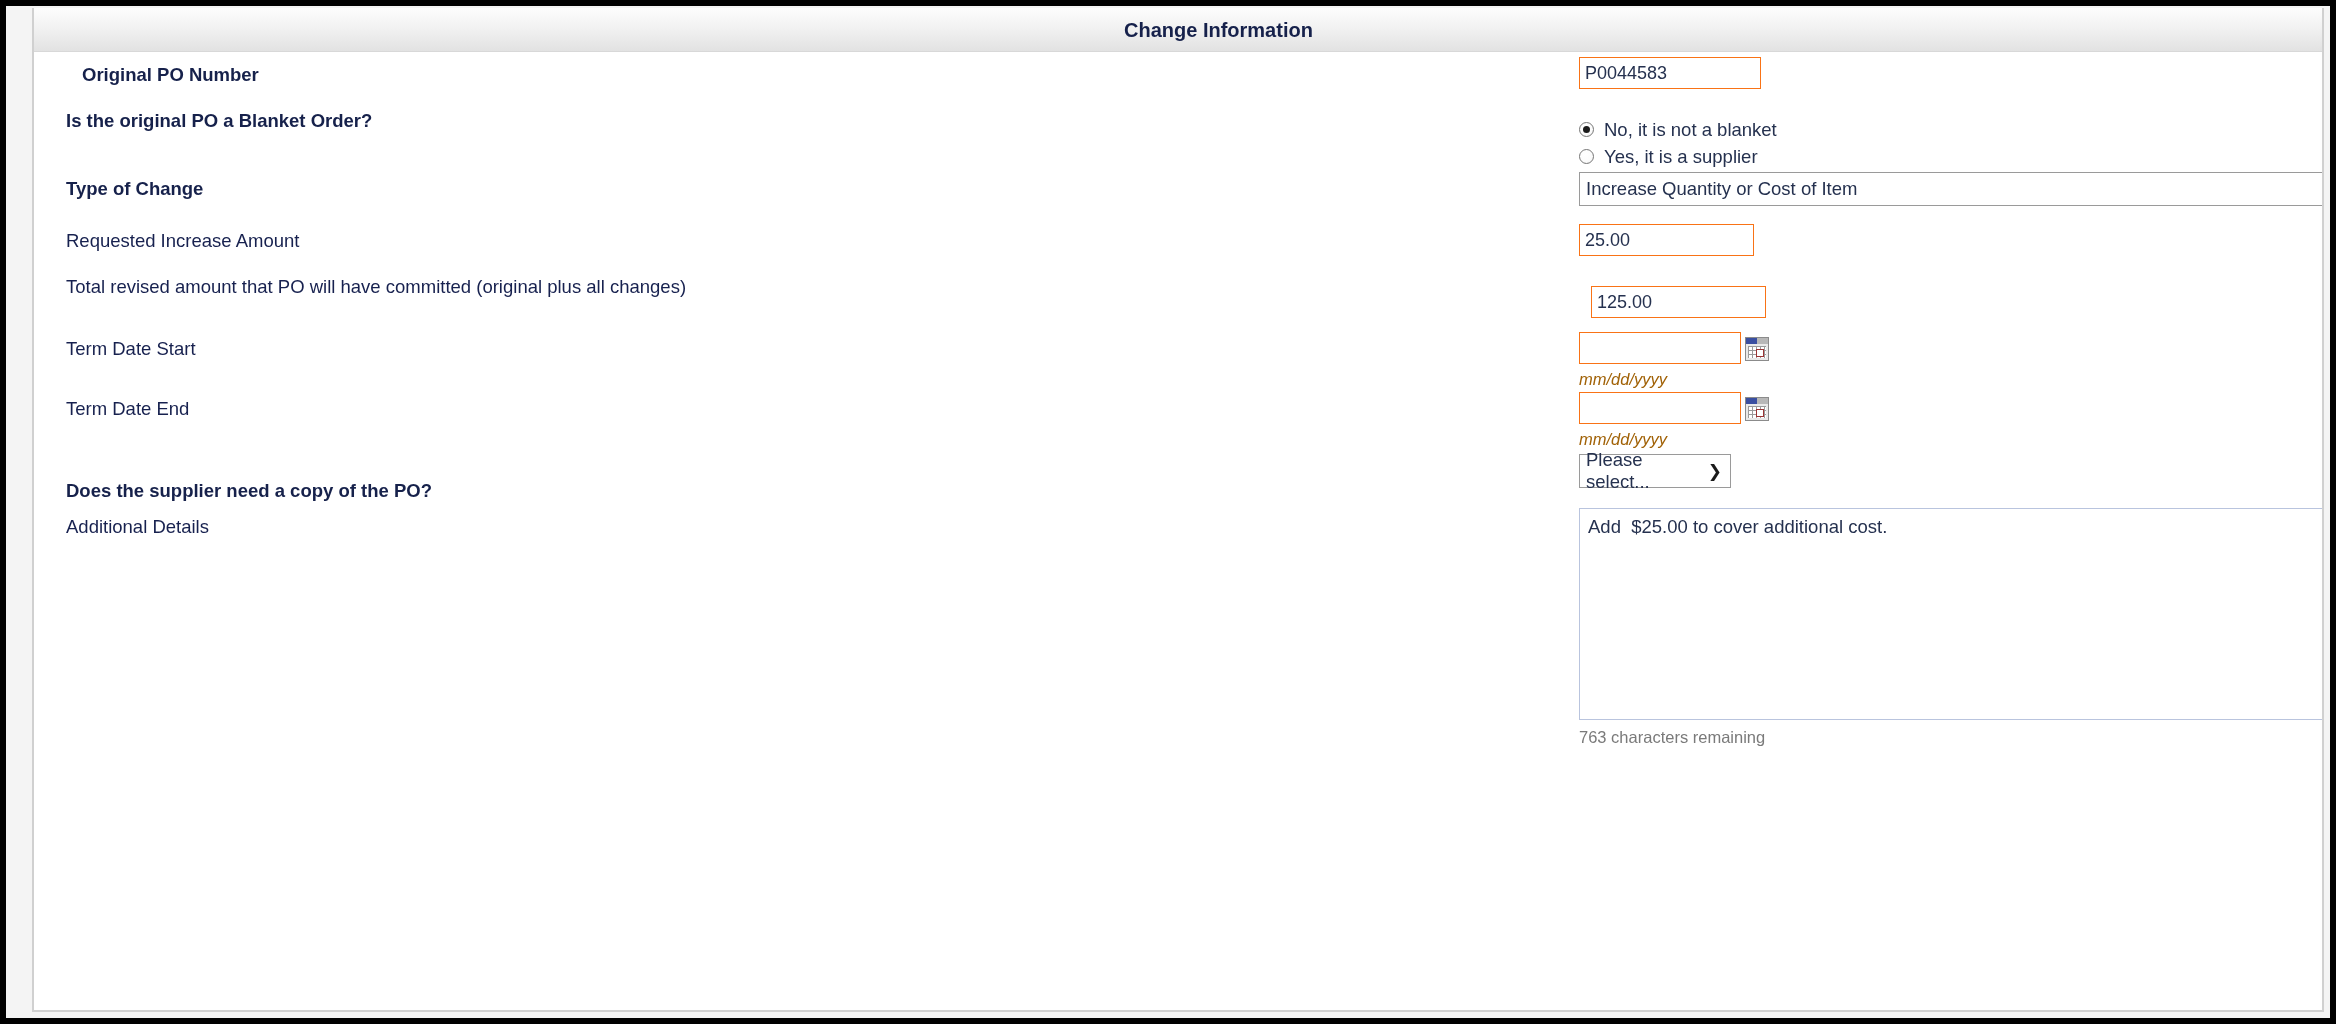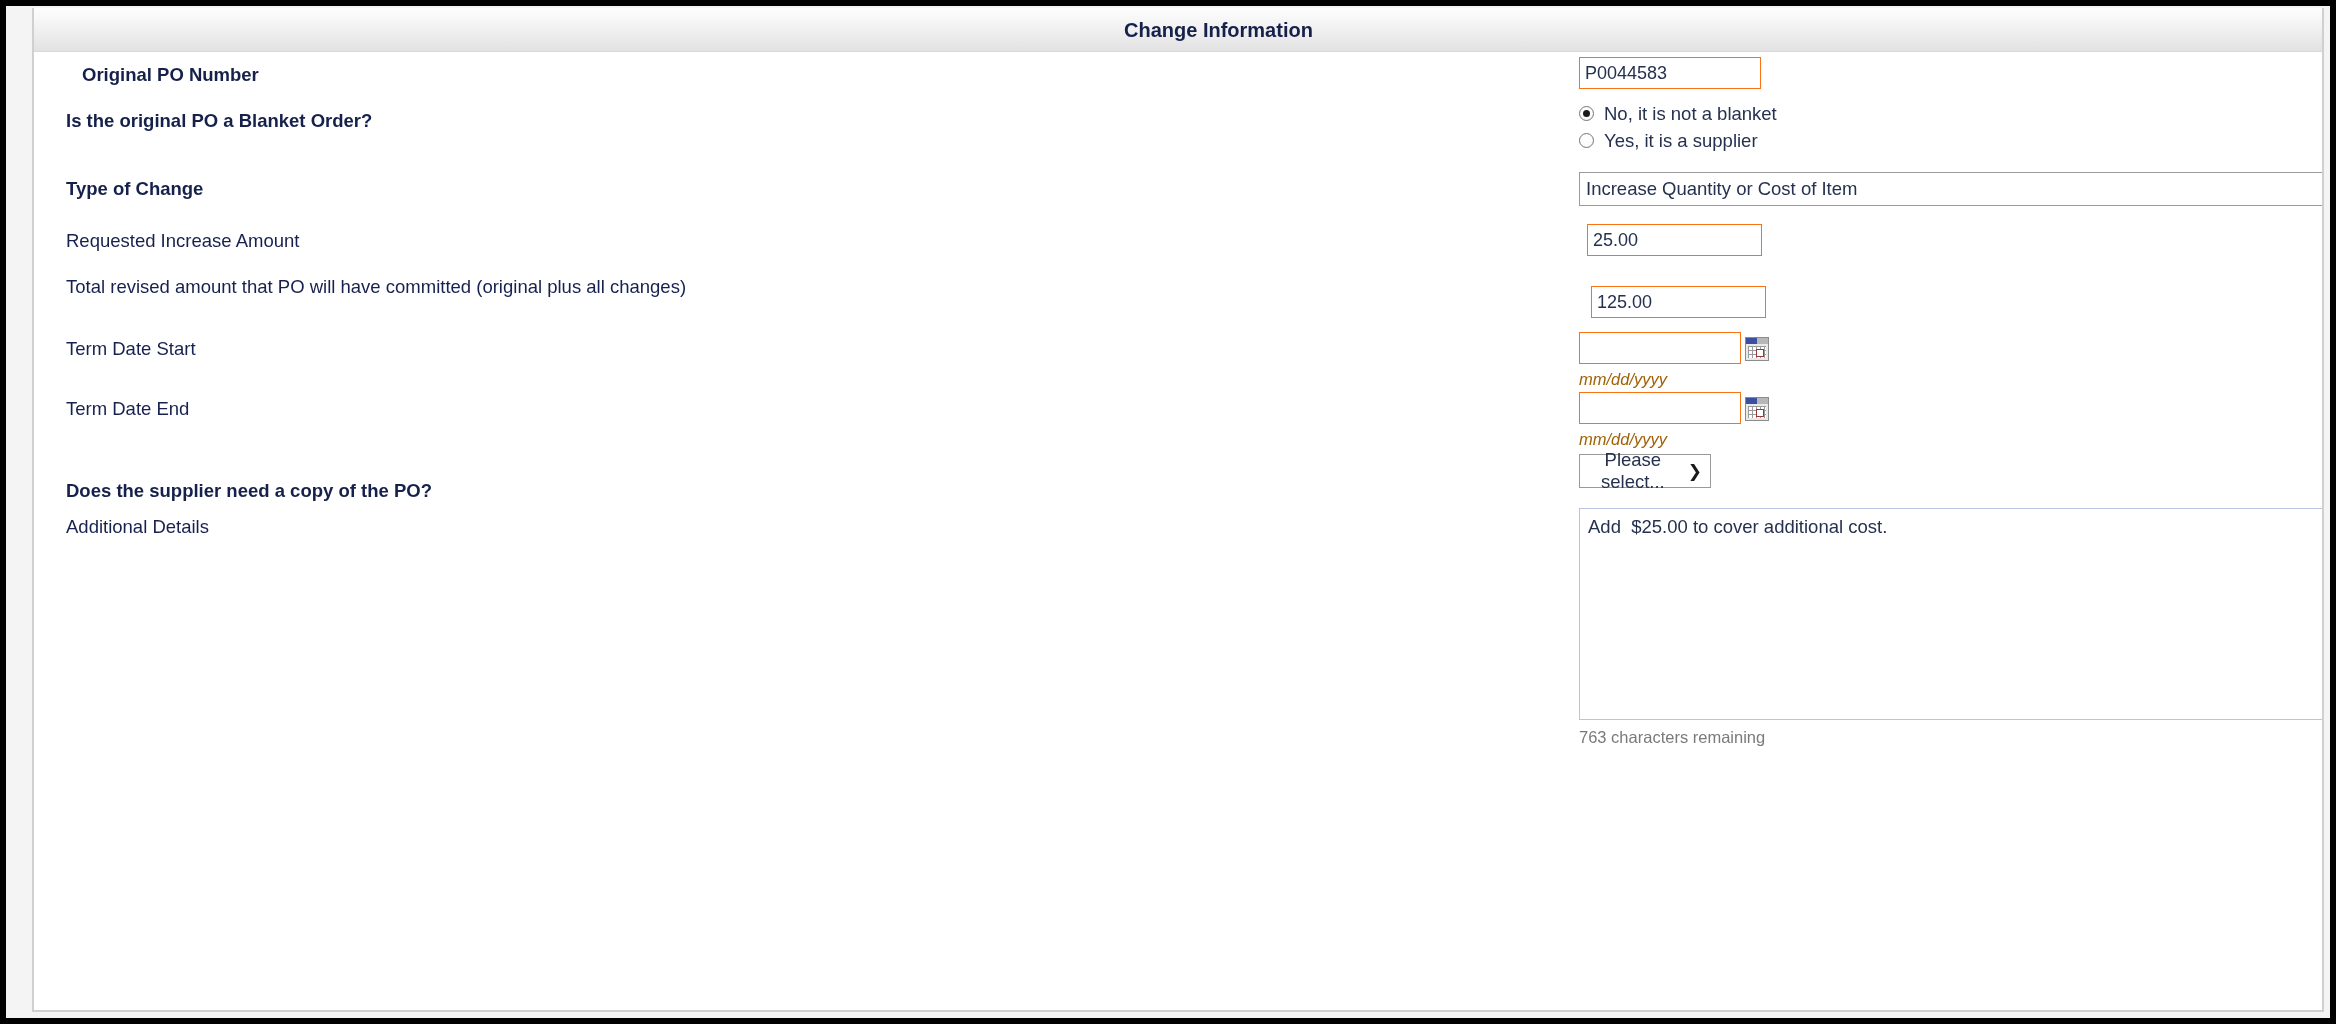--- a/index.html
+++ b/index.html
@@ -123,21 +123,21 @@
     border: 1px solid #9a9a9a;
     background: #ffffff;
     font-size: 18.5px;
     color: #25314f;
     display: flex;
     align-items: center;
     padding: 0 8px 0 6px;
     position: relative;
   }
   .sel.wide { width: 785px; justify-content: space-between; }
-  .sel.narrow { width: 132px; text-align: center; }
+  .sel.narrow { width: 152px; }
   .sel .chev {
     margin-left: 8px;
     font-size: 17px;
     color: #1a1a1a;
     line-height: 1;
   }
 
   
   .cal-icon {
     display: inline-block;
@@ -216,21 +216,21 @@
 
       <div class="row" style="top:0px;">
         <div class="lbl bold" style="top:12px;margin-left:16px;">Original PO Number</div>
         <div class="ctl" style="top:5px;">
           <input class="tinput w-po" type="text" value="P0044583" style="">
         </div>
       </div>
 
       <div class="row" style="top:48px;">
         <div class="lbl bold" style="top:10px;">Is the original PO a Blanket Order?</div>
-        <div class="ctl" style="top:0;">
+        <div class="ctl" style="top:16px;">
           <div class="radio-line">
             <span class="radio checked"></span>
             <span>No, it is not a blanket</span>
           </div>
           <div class="radio-line">
             <span class="radio"></span>
             <span>Yes, it is a supplier</span>
           </div>
         </div>
       </div>
@@ -240,21 +240,21 @@
         <div class="ctl" style="top:0px;">
           <div class="sel wide">
             <span>Increase Quantity or Cost of Item</span>
 
           </div>
         </div>
       </div>
 
       <div class="row" style="top:172px;">
         <div class="lbl" style="top:6px;">Requested Increase Amount</div>
-        <div class="ctl" style="top:0px;margin-left:8px;">
+        <div class="ctl" style="top:0px;">
           <input class="tinput w-amt" type="text" value="25.00" style="">
         </div>
       </div>
 
       <div class="row" style="top:218px;">
         <div class="lbl" style="top:6px;">Total revised amount that PO will have committed (original plus all changes)</div>
         <div class="ctl" style="top:16px;margin-left:12px;">
           <input class="tinput w-amt" type="text" value="125.00" style="">
         </div>
       </div>

